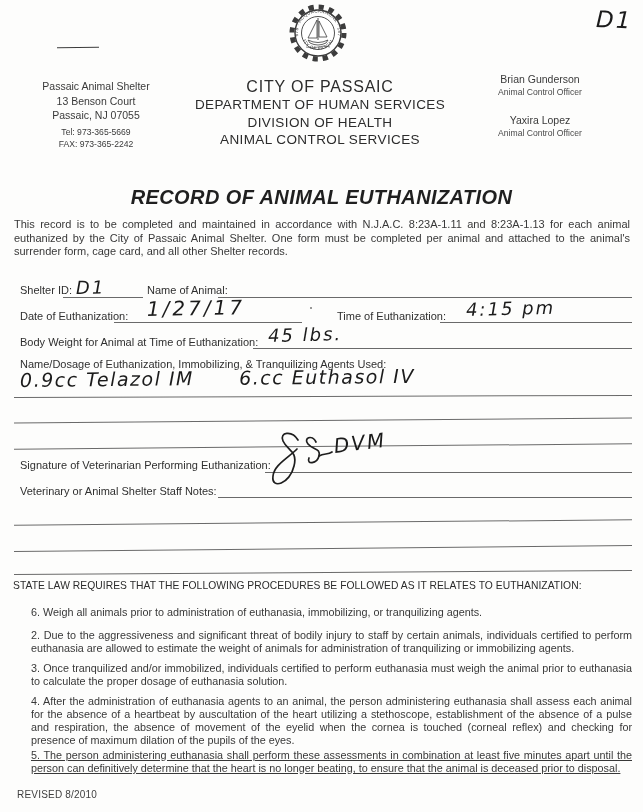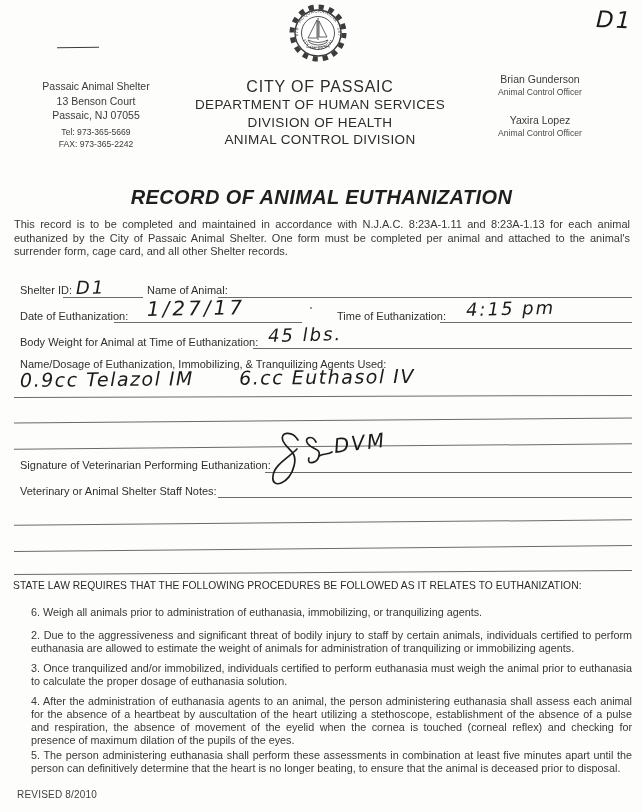--- a/index.html
+++ b/index.html
@@ -66,21 +66,21 @@
     <div>13 Benson Court</div>
     <div>Passaic, NJ 07055</div>
     <div class="small" style="margin-top:3px;">Tel: 973-365-5669</div>
     <div class="small">FAX: 973-365-2242</div>
   </div>
 
   <div class="abs center" style="left:170px;top:77px;width:300px;">
     <div class="agency-line1">CITY OF PASSAIC</div>
     <div class="agency-rest">DEPARTMENT OF HUMAN SERVICES</div>
     <div class="agency-rest">DIVISION OF HEALTH</div>
-    <div class="agency-rest">ANIMAL CONTROL DIVISION</div>
+    <div class="agency-rest">ANIMAL CONTROL SERVICES</div>
   </div>
 
   <div class="abs center" style="left:460px;top:72px;width:160px;">
     <div class="officer-name">Brian Gunderson</div>
     <div class="officer-title">Animal Control Officer</div>
     <div class="officer-name" style="margin-top:15px;">Yaxira Lopez</div>
     <div class="officer-title">Animal Control Officer</div>
   </div>
 
   <div class="abs center doc-title" style="left:0;top:186px;width:643px;">RECORD OF ANIMAL EUTHANIZATION</div>
@@ -128,17 +128,17 @@
 
   <div class="rule" style="left:14px;top:522px;width:618px;transform:rotate(-0.5deg);"></div>
   <div class="rule" style="left:14px;top:548px;width:618px;transform:rotate(-0.55deg);"></div>
   <div class="rule" style="left:14px;top:572px;width:618px;border-top-width:1.6px;transform:rotate(-0.35deg);"></div>
 
   <div class="abs proc-head" style="left:13px;top:580px;">STATE LAW REQUIRES THAT THE FOLLOWING PROCEDURES BE FOLLOWED AS IT RELATES TO EUTHANIZATION:</div>
   <div class="abs proc-item" style="left:31px;top:606px;width:601px;text-align:left;">6. Weigh all animals prior to administration of euthanasia, immobilizing, or tranquilizing agents.</div>
   <div class="abs proc-item" style="left:31px;top:629px;width:601px;">2. Due to the aggressiveness and significant threat of bodily injury to staff by certain animals, individuals certified to perform euthanasia are allowed to estimate the weight of animals for administration of tranquilizing or immobilizing agents.</div>
   <div class="abs proc-item" style="left:31px;top:662px;width:601px;">3. Once tranquilized and/or immobilized, individuals certified to perform euthanasia must weigh the animal prior to euthanasia to calculate the proper dosage of euthanasia solution.</div>
   <div class="abs proc-item" style="left:31px;top:695px;width:601px;">4. After the administration of euthanasia agents to an animal, the person administering euthanasia shall assess each animal for the absence of a heartbeat by auscultation of the heart utilizing a stethoscope, establishment of the absence of a pulse and respiration, the absence of movement of the eyelid when the cornea is touched (corneal reflex) and checking for presence of maximum dilation of the pupils of the eyes.</div>
-  <div class="abs proc-item" style="left:31px;top:749px;width:601px;">5. The person administering euthanasia shall perform these assessments in combination at least five minutes apart until the person can definitively determine that the heart is no longer beating, to ensure that the animal is deceased prior to disposal.</div>
+  <div class="abs proc-item" style="left:31px;top:749px;width:601px;text-decoration:underline;">5. The person administering euthanasia shall perform these assessments in combination at least five minutes apart until the person can definitively determine that the heart is no longer beating, to ensure that the animal is deceased prior to disposal.</div>
 
   <div class="abs footer-note" style="left:17px;top:789px;">REVISED 8/2010</div>
 
 </div>
 
 </body></html>

